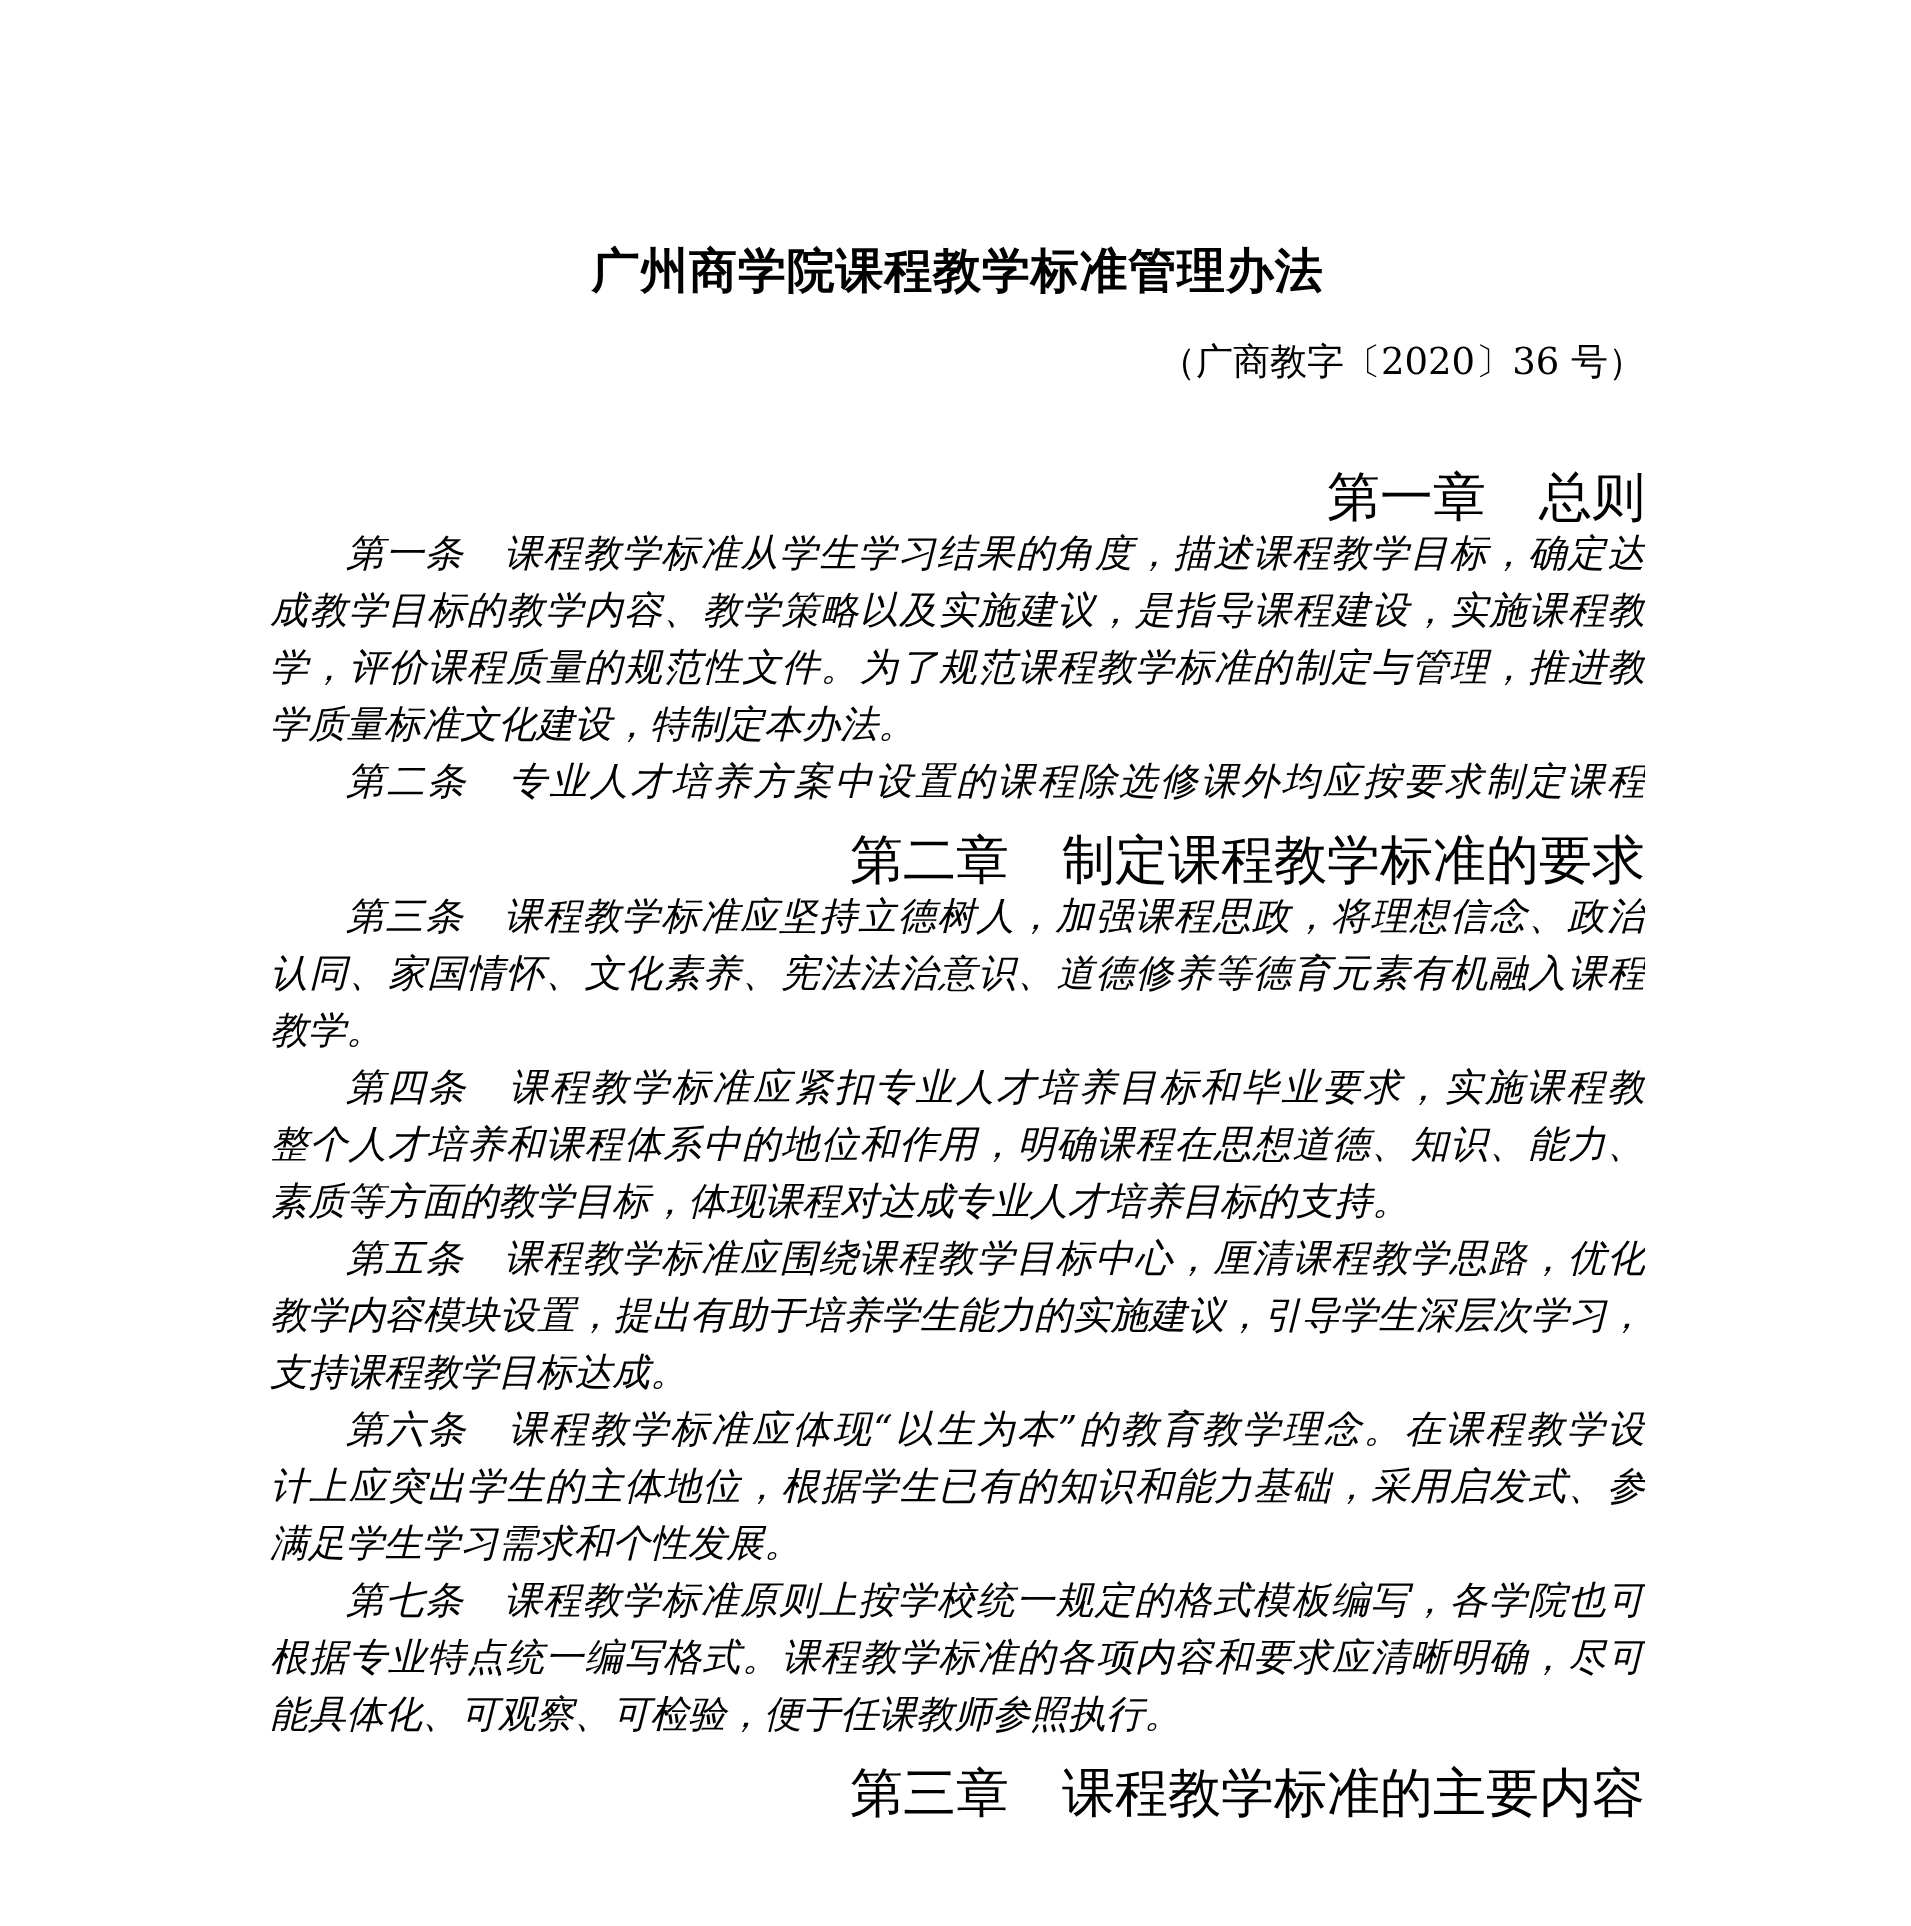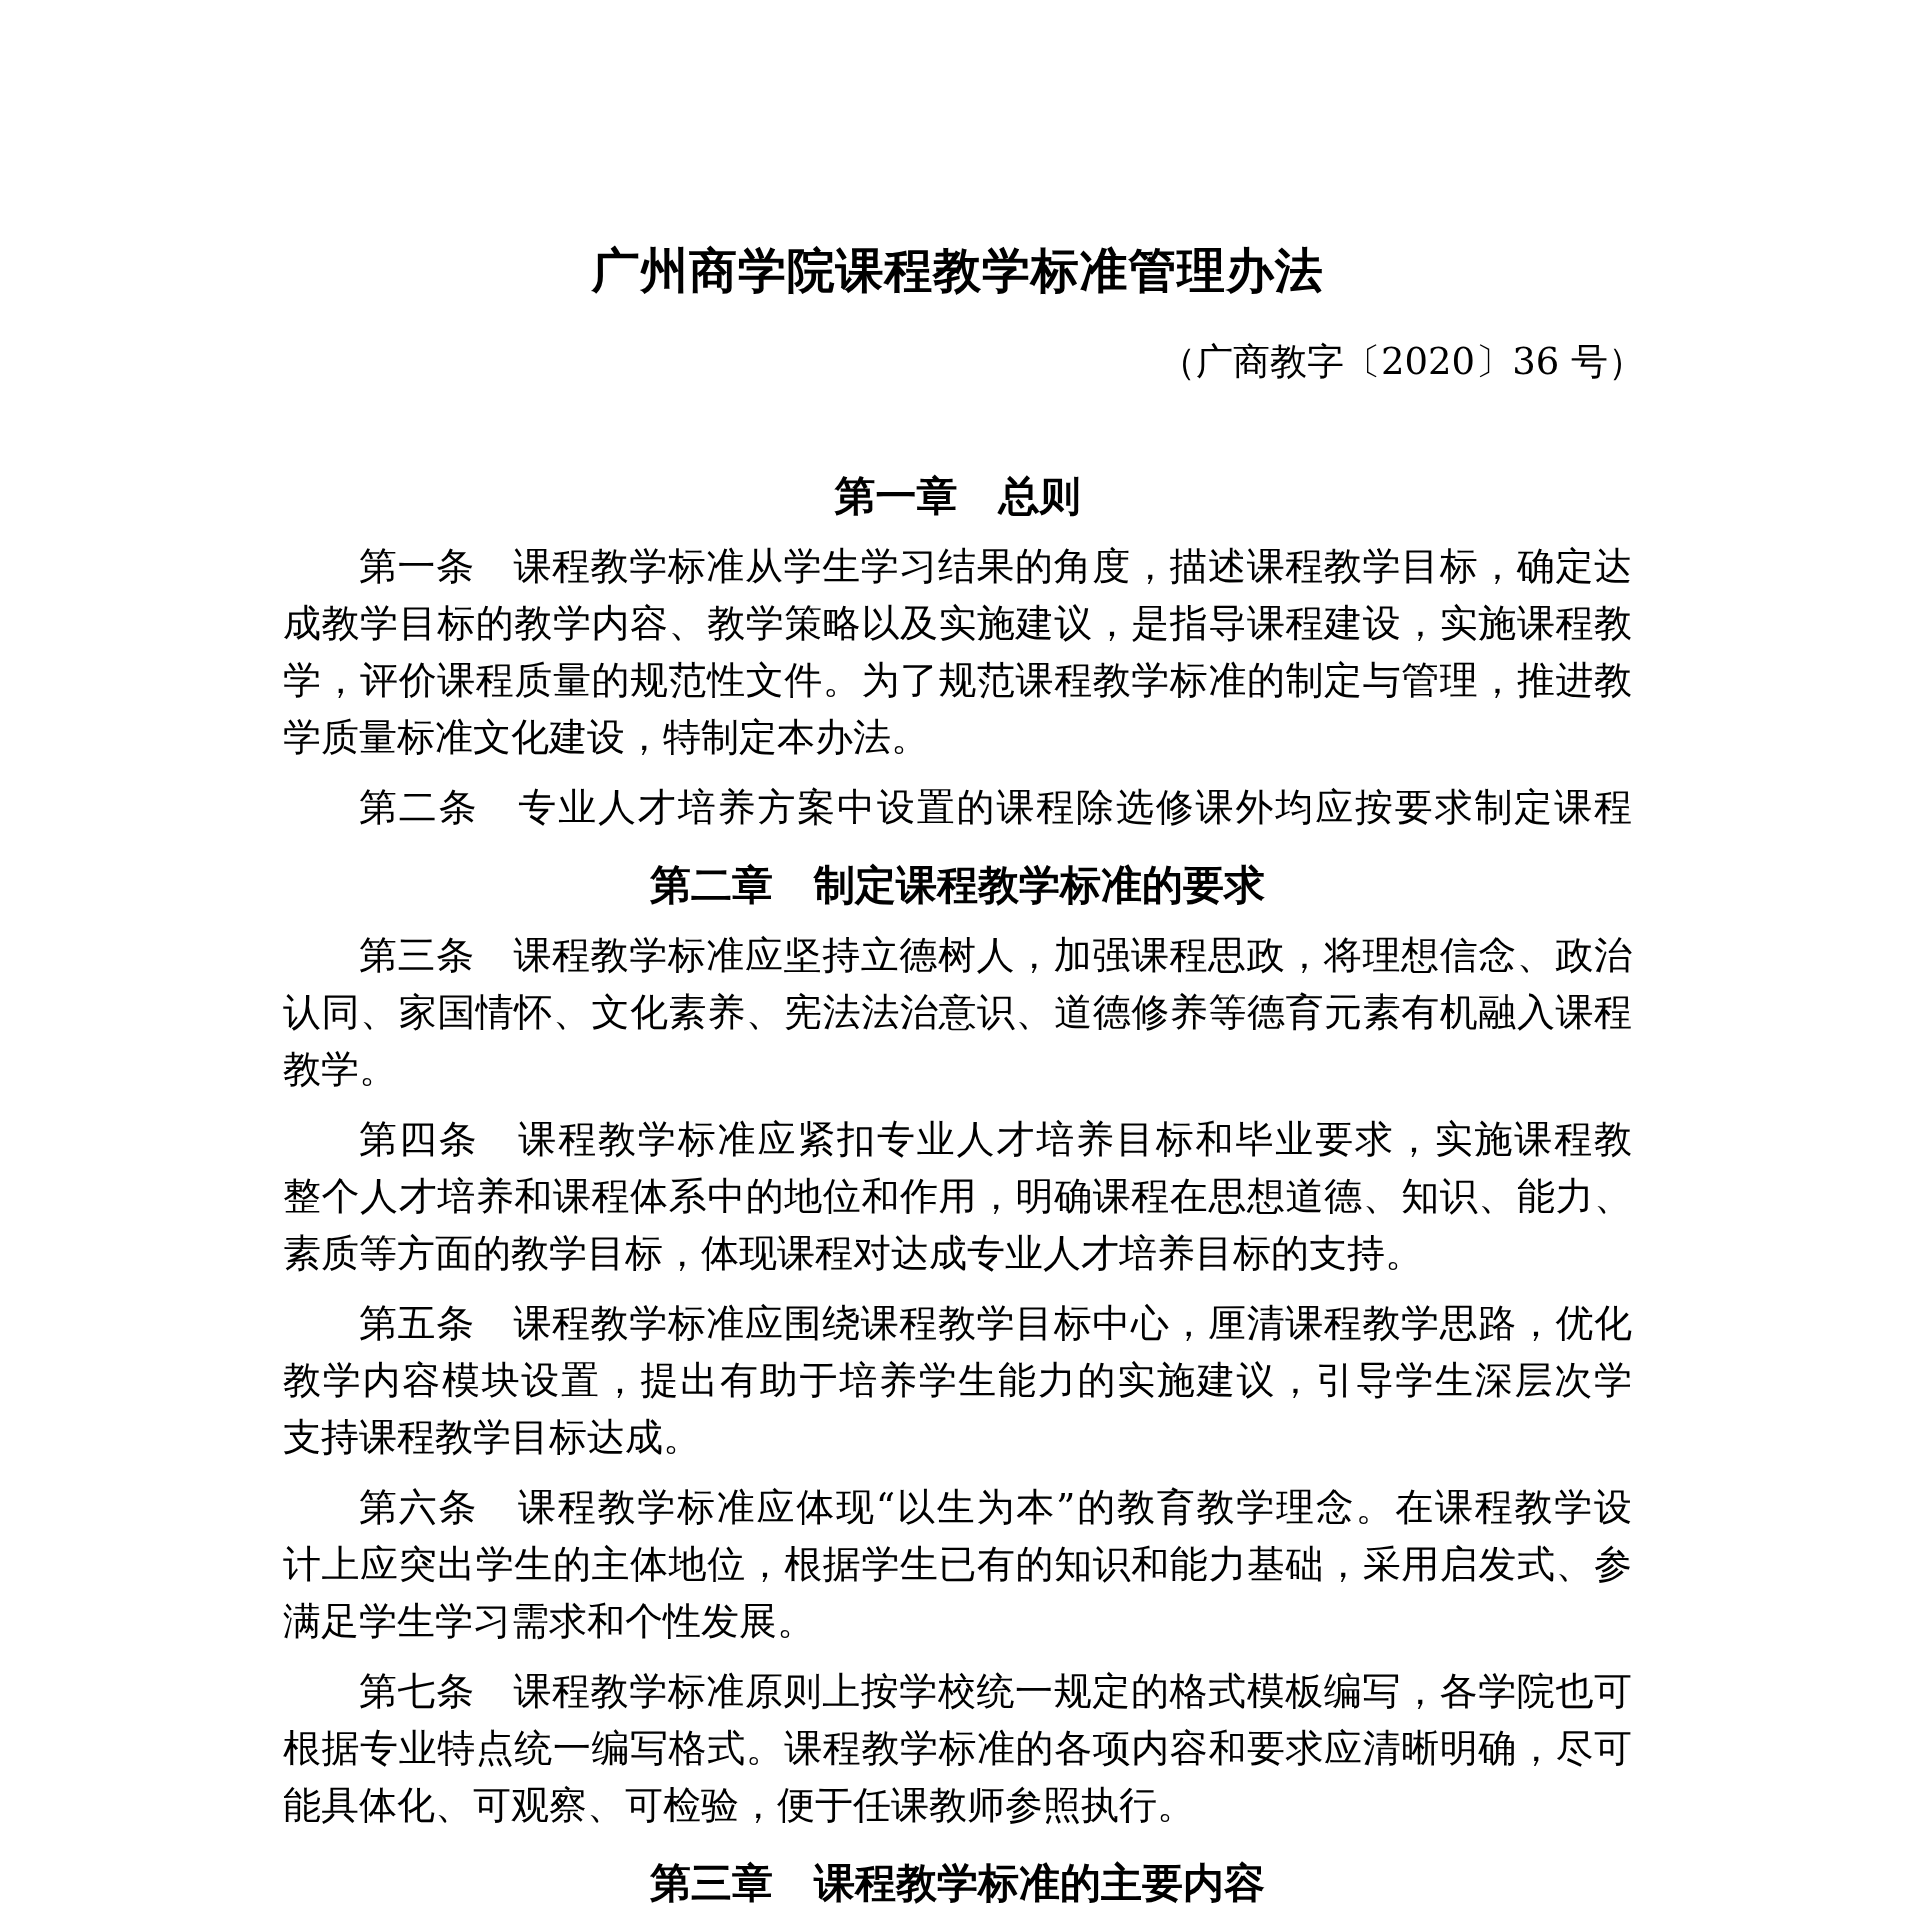--- a/index.html
+++ b/index.html
@@ -31,31 +31,32 @@
     letter-spacing: 0.8px;
   }
   .doc-number {
     margin-top: 23px;
     font-size: 37px;
     line-height: 46px;
     text-align: right;
     font-weight: 400;
   }
   .chapter {
-    font-size: 41px;
-    font-weight: 700;
+    font-size: 53px;
+    font-weight: 400;
     line-height: 57px;
-    text-align: center;
+    text-align: right;
     margin-top: 21px;
   }
   .chapter.first {
     margin-top: 83px;
   }
   .para {
-    margin: 13px;
+    margin: 0;
+    font-style: italic;
   }
   .line {
     font-size: 38px;
     line-height: 57px;
     height: 57px;
     text-align: justify;
     text-align-last: justify;
     text-justify: inter-character;
     overflow: hidden;
   }

